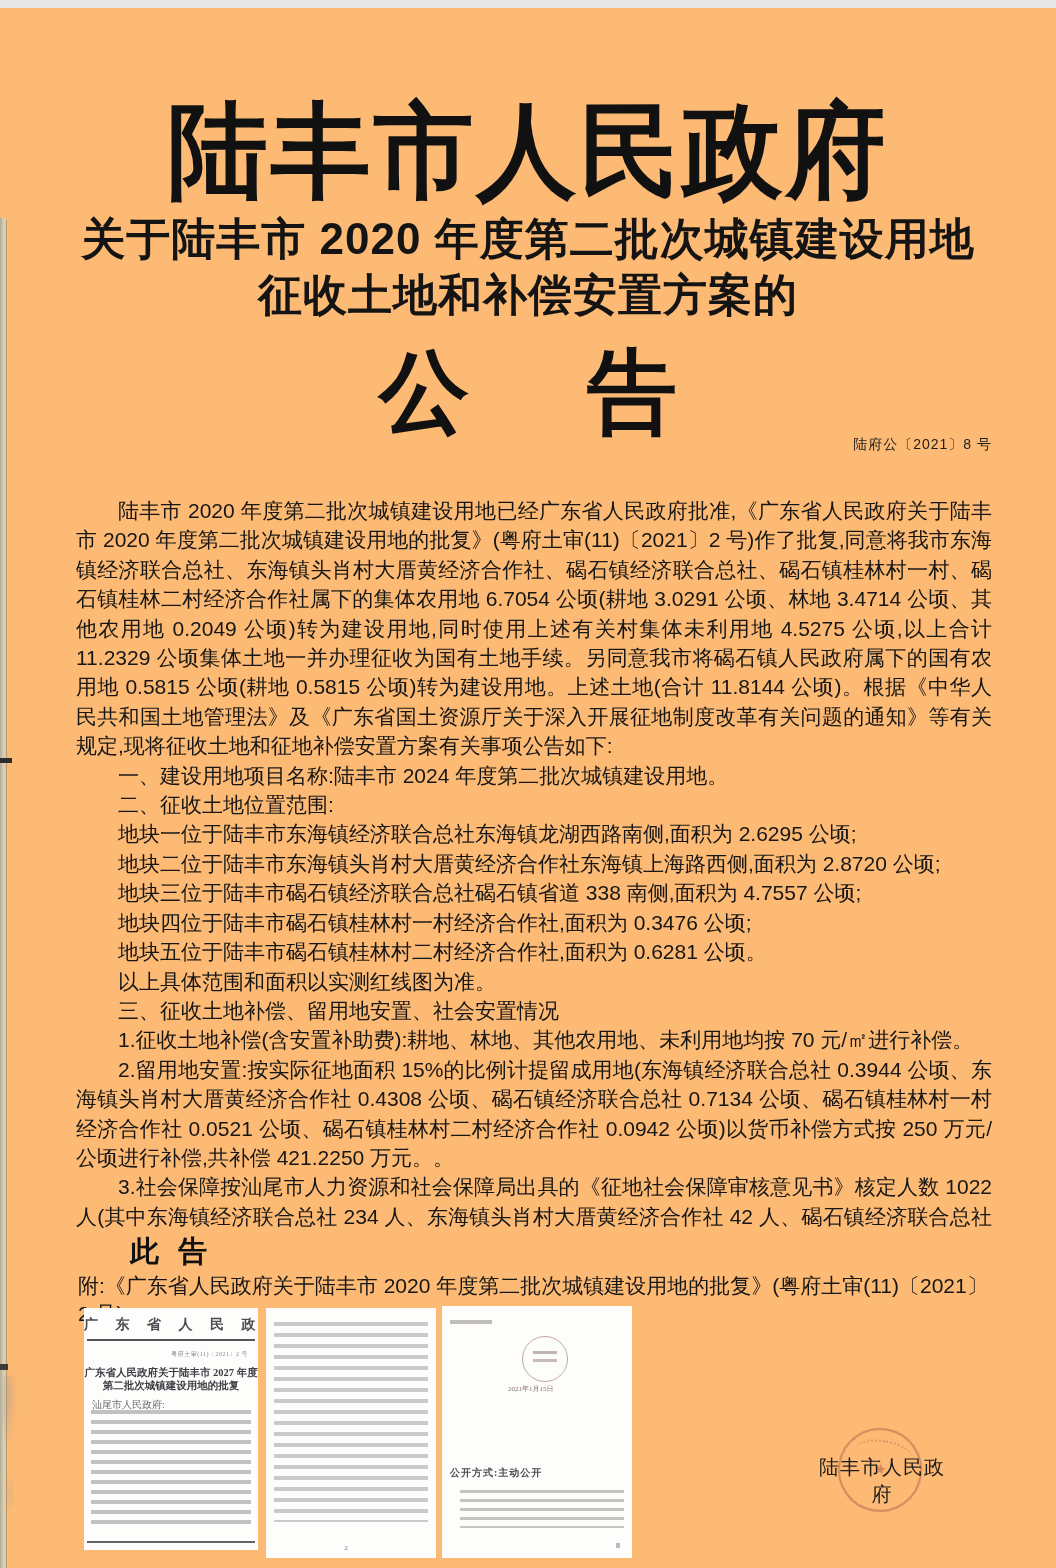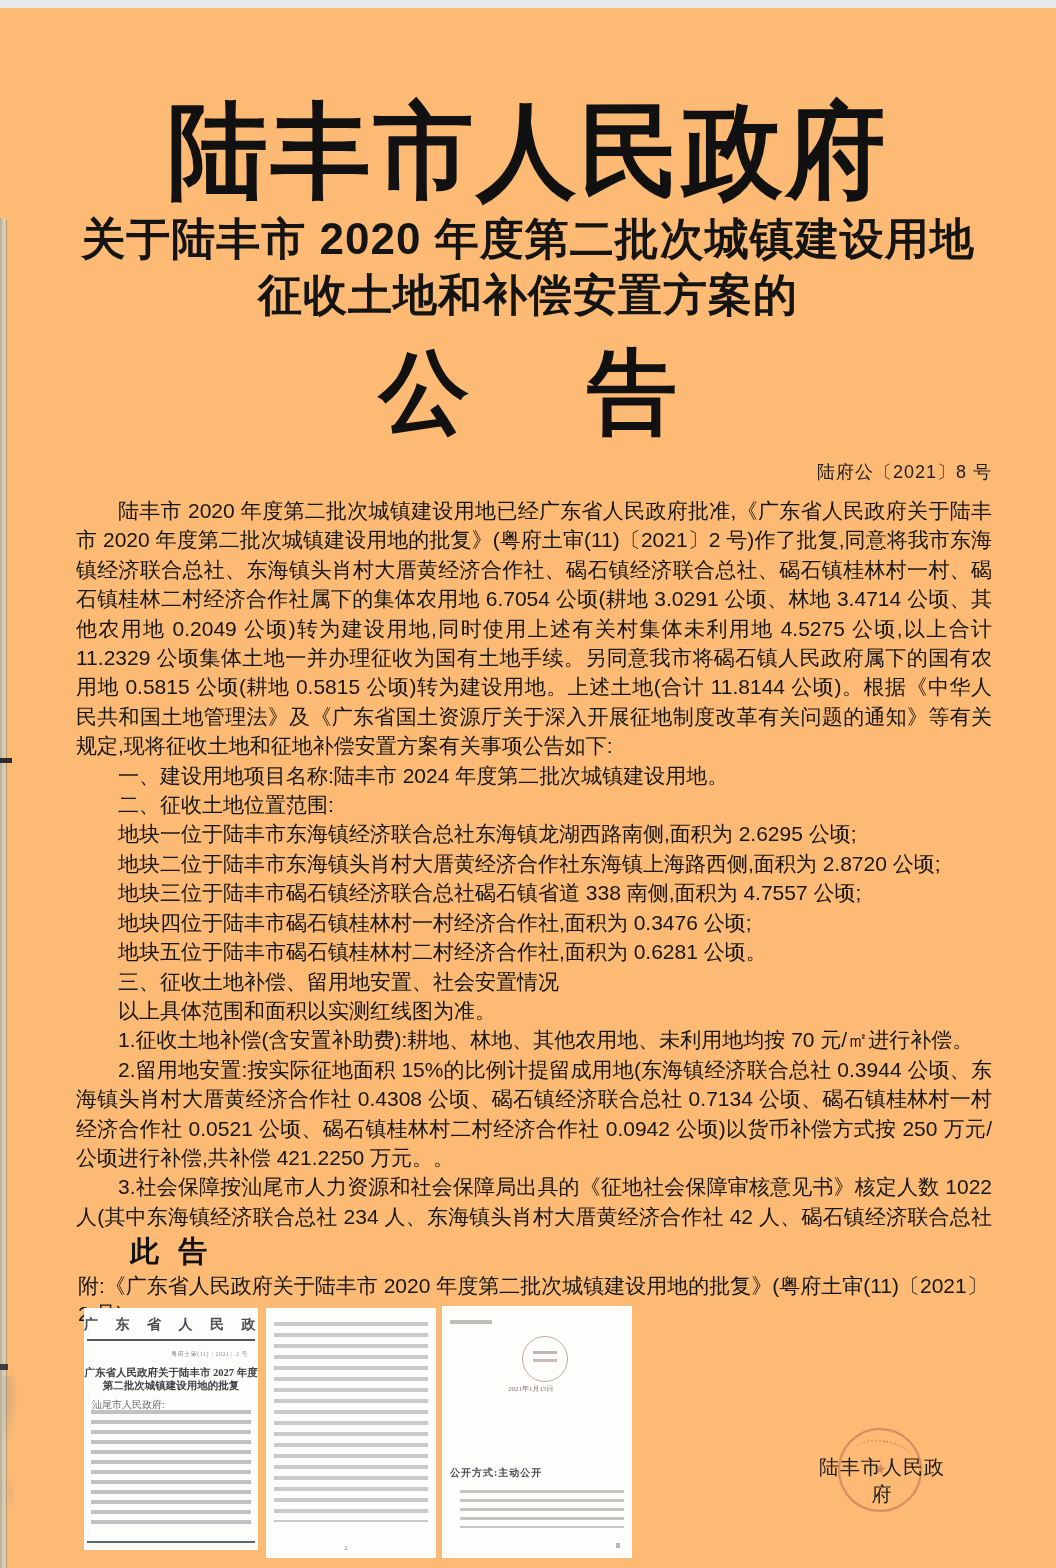--- a/index.html
+++ b/index.html
@@ -44,22 +44,22 @@
     font-size:44px; font-weight:800; line-height:56px;
     letter-spacing:1px; color:#141414;
     font-family:"Liberation Sans","DejaVu Sans",sans-serif;
   }
   .notice-heading {
     position:absolute; top:324px; left:0; width:100%;
     display:flex; justify-content:center; gap:118px;
     font-size:90px; font-weight:900; color:#111;
   }
   .doc-number {
-    position:absolute; top:452px; right:64px;
-    font-size:18px; color:#1d1d1d; letter-spacing:1px;
+    position:absolute; top:428px; right:64px;
+    font-size:14px; color:#1d1d1d; letter-spacing:1px;
     font-family:"Liberation Sans","DejaVu Sans",sans-serif;
   }
   
   .doc-body {
     position:absolute; left:76px; top:488px; width:916px; height:736px;
     overflow:hidden;
     font-size:21px; line-height:29.4px;
     text-align:justify;
     color:#161616;
     font-family:"Liberation Sans","DejaVu Sans",sans-serif;
@@ -192,22 +192,22 @@
 
   <div class="doc-body">
     <p>陆丰市 2020 年度第二批次城镇建设用地已经广东省人民政府批准,《广东省人民政府关于陆丰市 2020 年度第二批次城镇建设用地的批复》(粤府土审(11)〔2021〕2 号)作了批复,同意将我市东海镇经济联合总社、东海镇头肖村大厝黄经济合作社、碣石镇经济联合总社、碣石镇桂林村一村、碣石镇桂林二村经济合作社属下的集体农用地 6.7054 公顷(耕地 3.0291 公顷、林地 3.4714 公顷、其他农用地 0.2049 公顷)转为建设用地,同时使用上述有关村集体未利用地 4.5275 公顷,以上合计 11.2329 公顷集体土地一并办理征收为国有土地手续。另同意我市将碣石镇人民政府属下的国有农用地 0.5815 公顷(耕地 0.5815 公顷)转为建设用地。上述土地(合计 11.8144 公顷)。根据《中华人民共和国土地管理法》及《广东省国土资源厅关于深入开展征地制度改革有关问题的通知》等有关规定,现将征收土地和征地补偿安置方案有关事项公告如下:</p>
     <p>一、建设用地项目名称:陆丰市 2024 年度第二批次城镇建设用地。</p>
     <p>二、征收土地位置范围:</p>
     <p>地块一位于陆丰市东海镇经济联合总社东海镇龙湖西路南侧,面积为 2.6295 公顷;</p>
     <p>地块二位于陆丰市东海镇头肖村大厝黄经济合作社东海镇上海路西侧,面积为 2.8720 公顷;</p>
     <p>地块三位于陆丰市碣石镇经济联合总社碣石镇省道 338 南侧,面积为 4.7557 公顷;</p>
     <p>地块四位于陆丰市碣石镇桂林村一村经济合作社,面积为 0.3476 公顷;</p>
     <p>地块五位于陆丰市碣石镇桂林村二村经济合作社,面积为 0.6281 公顷。</p>
+    <p>以上具体范围和面积以实测红线图为准。</p>
     <p>三、征收土地补偿、留用地安置、社会安置情况</p>
-    <p>以上具体范围和面积以实测红线图为准。</p>
     <p>1.征收土地补偿(含安置补助费):耕地、林地、其他农用地、未利用地均按 70 元/㎡进行补偿。</p>
     <p>2.留用地安置:按实际征地面积 15%的比例计提留成用地(东海镇经济联合总社 0.3944 公顷、东海镇头肖村大厝黄经济合作社 0.4308 公顷、碣石镇经济联合总社 0.7134 公顷、碣石镇桂林村一村经济合作社 0.0521 公顷、碣石镇桂林村二村经济合作社 0.0942 公顷)以货币补偿方式按 250 万元/公顷进行补偿,共补偿 421.2250 万元。。</p>
     <p>3.社会保障按汕尾市人力资源和社会保障局出具的《征地社会保障审核意见书》核定人数 1022 人(其中东海镇经济联合总社 234 人、东海镇头肖村大厝黄经济合作社 42 人、碣石镇经济联合总社 236 人、碣石镇桂林村一村经济合作社 22 人、碣石镇桂林村二村经济合作社 488 人)安置。</p>
 
   </div>
 
   <div class="closing-line">此 告</div>
   <div class="attachment-note">附:《广东省人民政府关于陆丰市 2020 年度第二批次城镇建设用地的批复》(粤府土审(11)〔2021〕2 号)</div>
 
   <div class="mini-page mp1">

